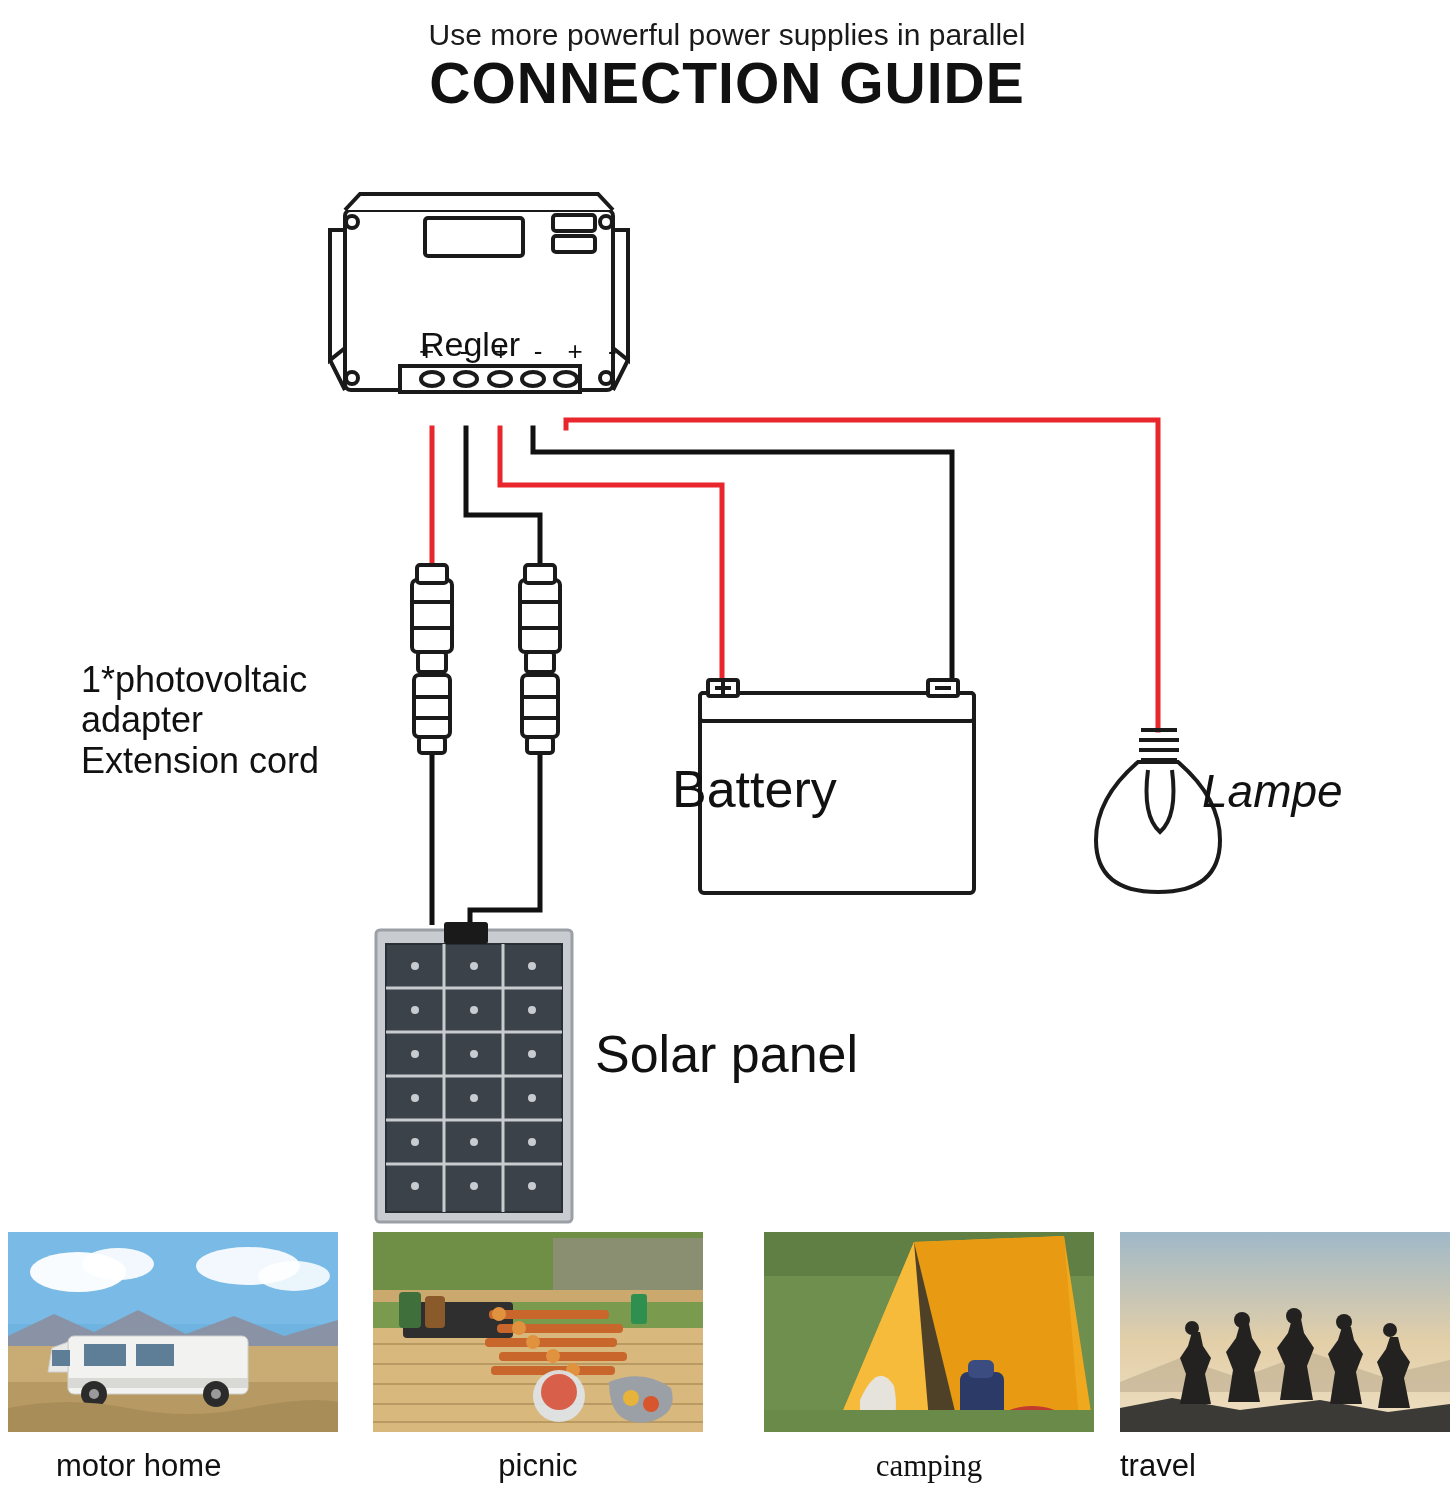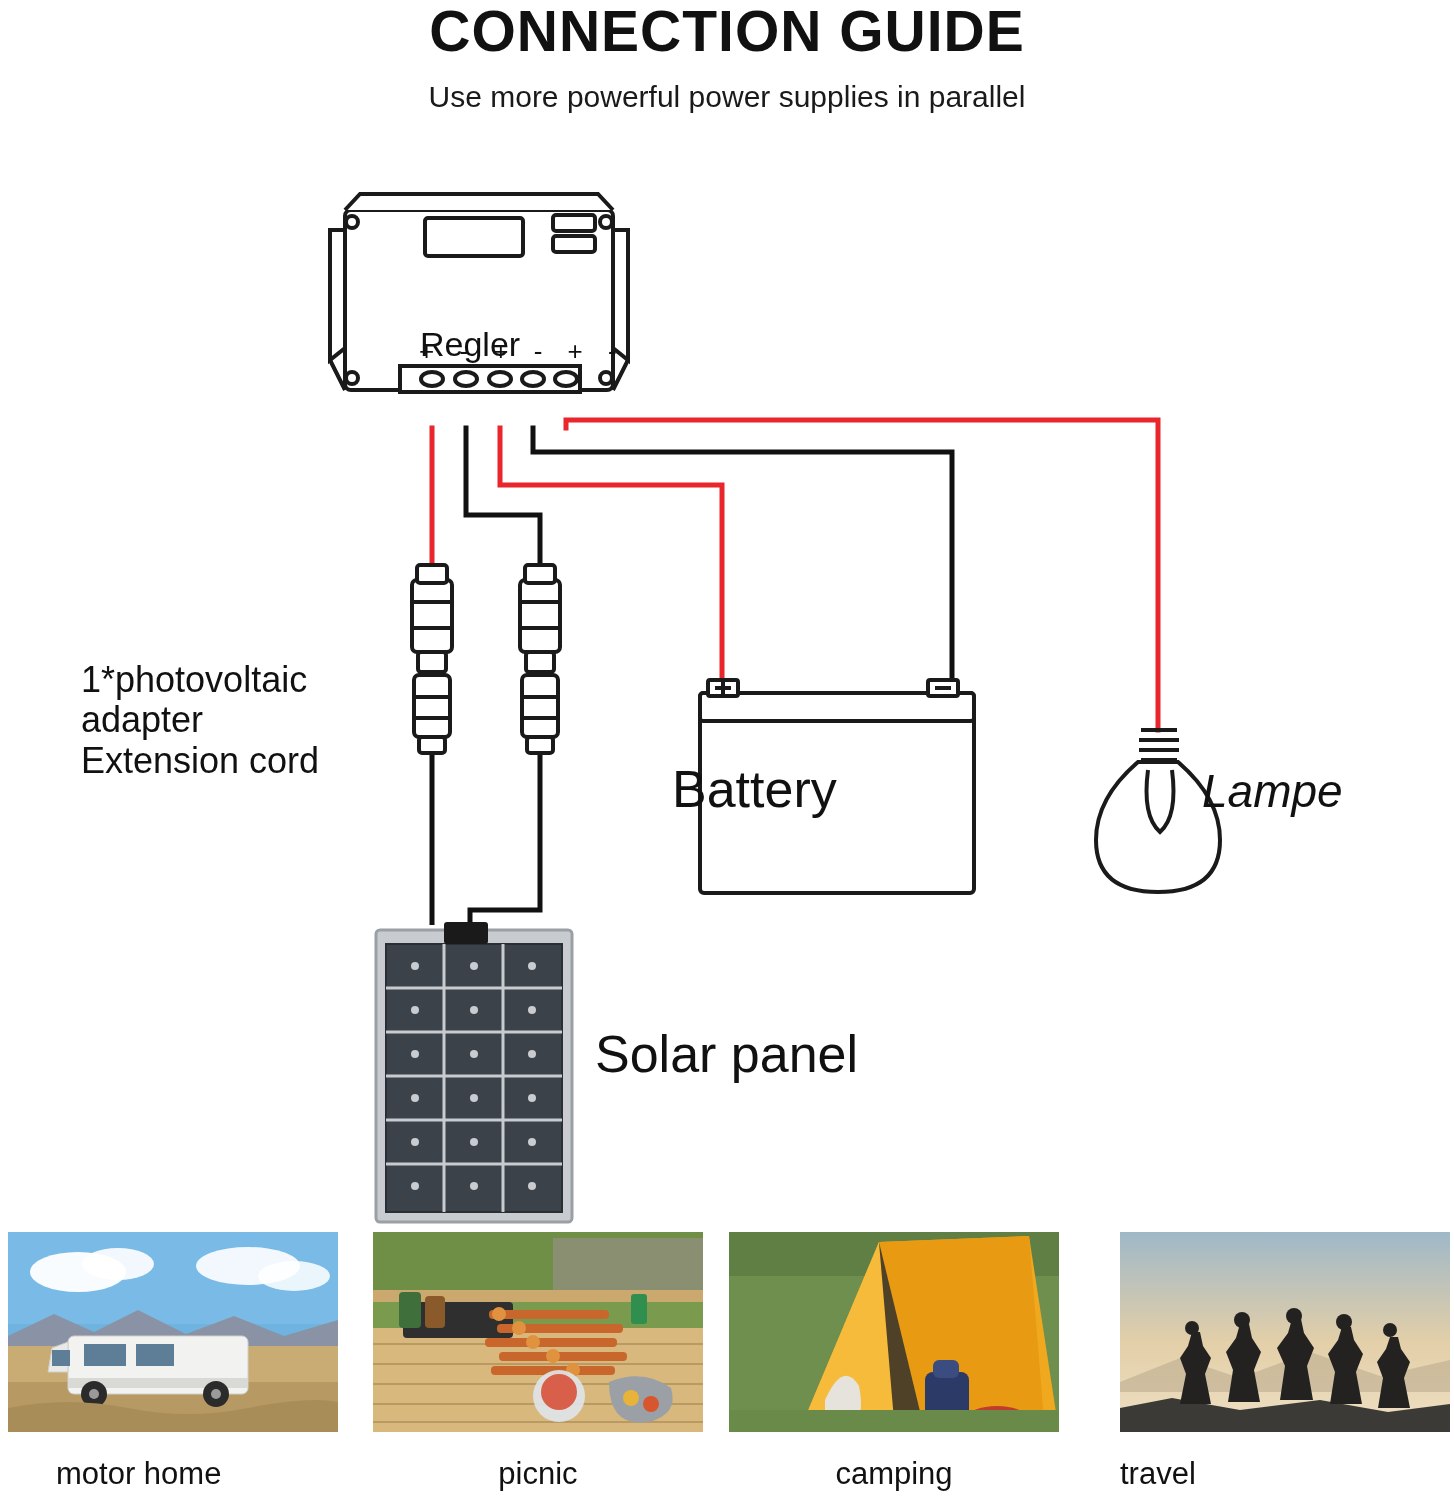--- a/index.html
+++ b/index.html
@@ -98,40 +98,40 @@
     width: 330px;
   }
   .photo-frame {
     width: 330px;
     height: 200px;
     overflow: hidden;
     position: relative;
     background: #cfd6dd;
   }
   .photo-caption {
-    margin-top: 24px;
+    margin-top: 16px;
     text-align: center;
     font-size: 31px;
     color: #111;
   }
   #cell-0 { left: 8px; }
   #cell-1 { left: 373px; }
-  #cell-2 { left: 729px; }
+  #cell-2 { left: 764px; font-family: Liberation Serif, serif; }
   #cell-3 { left: 1120px; }
   #cell-0 .photo-caption { text-align: left; padding-left: 48px; }
   #cell-3 .photo-caption { text-align: left; padding-right: 28px; }
 
   .ph-svg { position: absolute; inset: 0; }
 </style>
 </head>
 <body>
 
 <div id="header">
+  <div id="subtitle">Use more powerful power supplies in parallel</div>
   <div id="title">CONNECTION GUIDE</div>
-  <div id="subtitle">Use more powerful power supplies in parallel</div>
 </div>
 
 <div id="diagram">
 
   <svg width="1454" height="1070" viewBox="0 0 1454 1070" xmlns="http://www.w3.org/2000/svg">
 
     <g fill="none" stroke-width="5" stroke-linecap="square" stroke-linejoin="miter">
 
       <path d="M432 258 L432 300 L432 410" stroke="#e8262b"></path>
 

